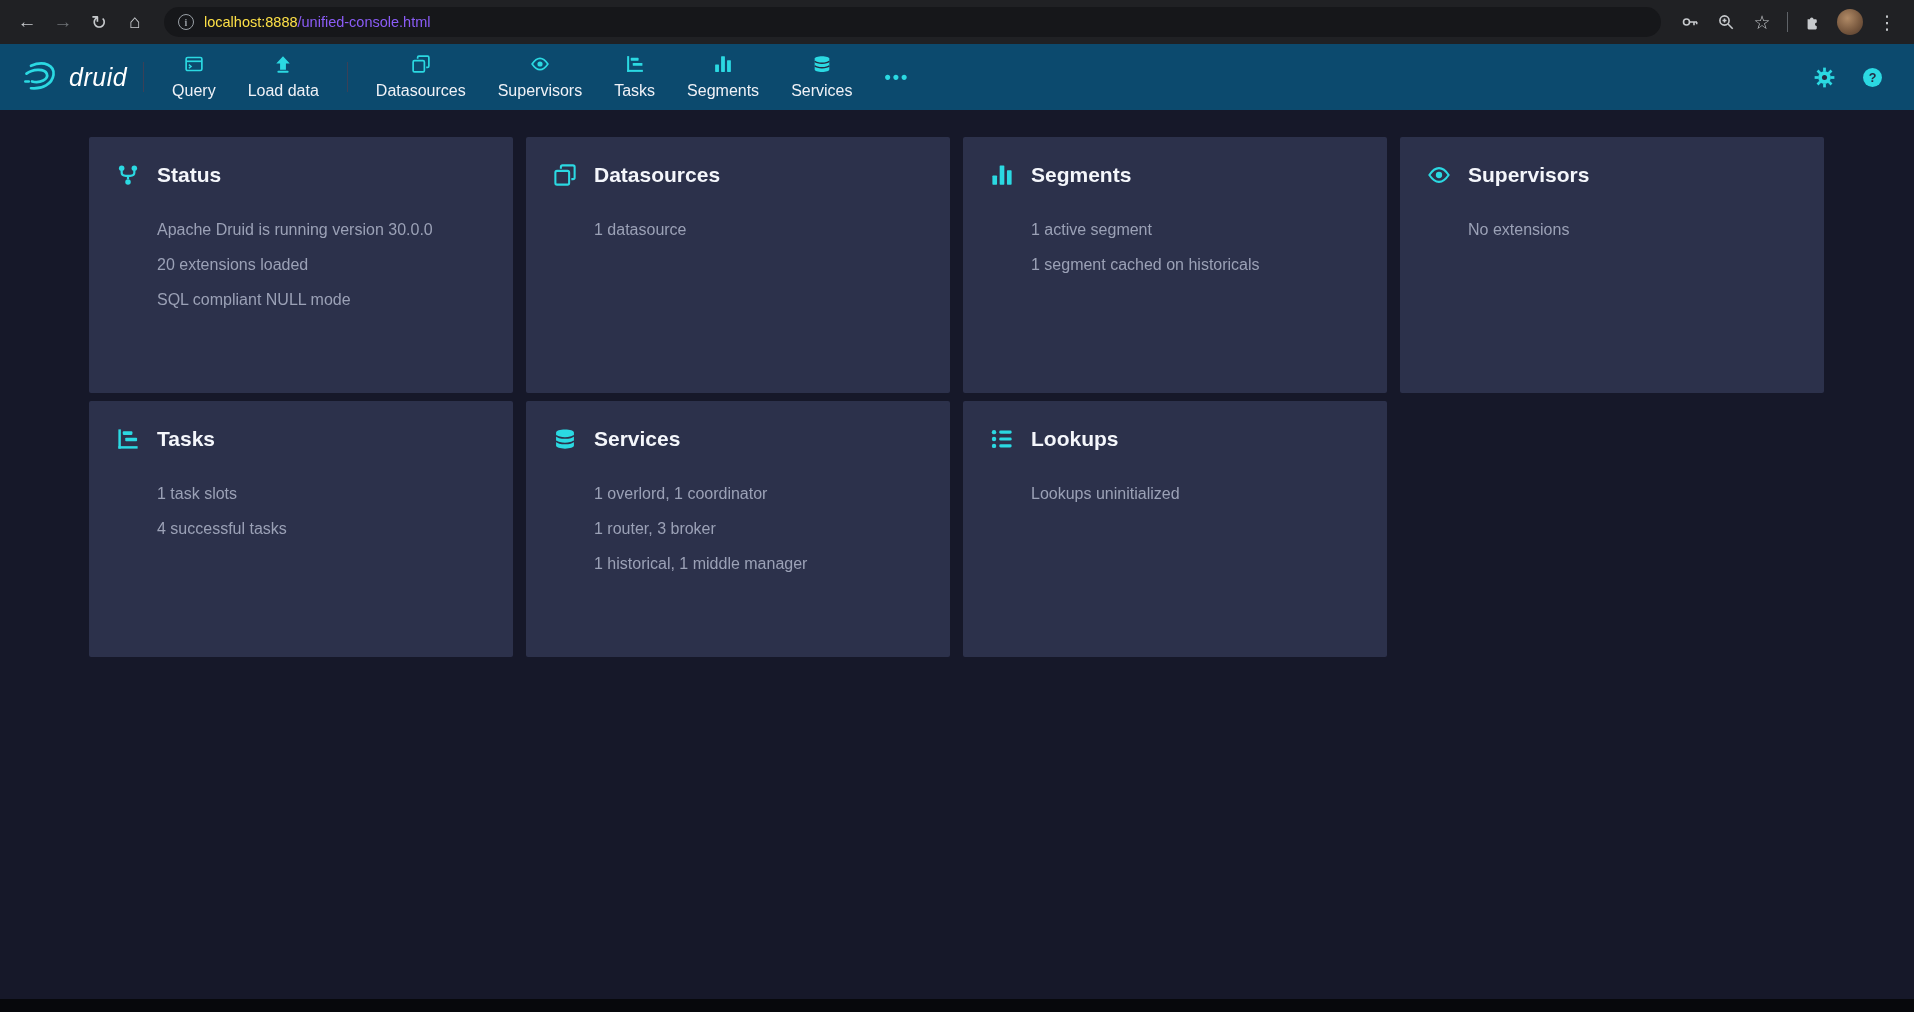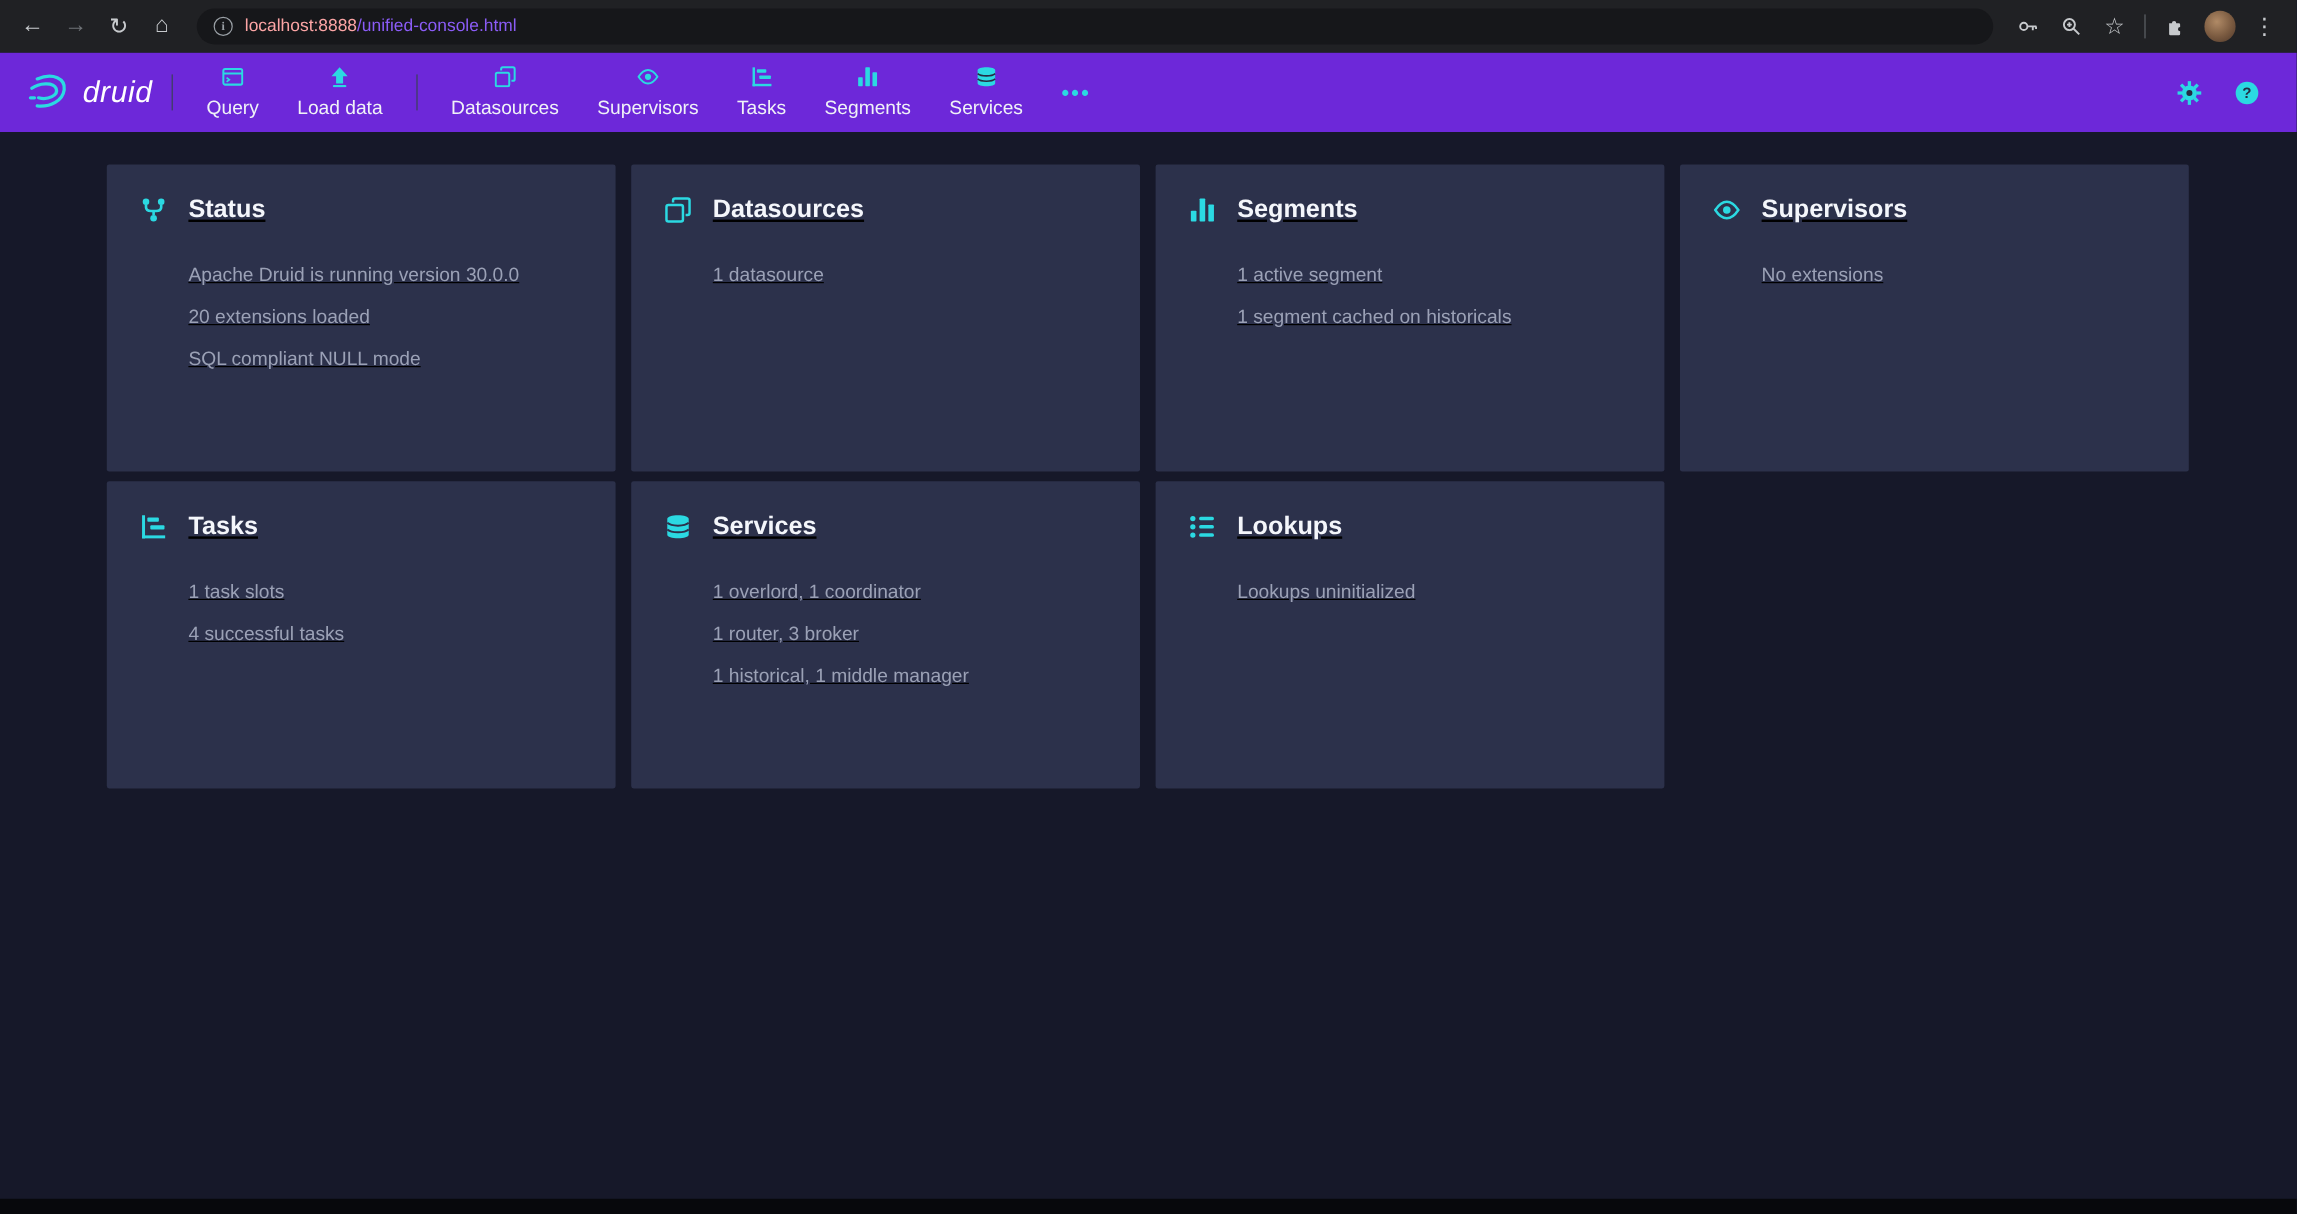--- a/index.html
+++ b/index.html
@@ -29,34 +29,34 @@
     display:flex; align-items:center; gap:10px;
     margin:0 10px; padding:0 14px;
     font-size:14.5px; color:#cfd2d6; cursor:text; min-width:0;
   }
   .info-badge {
     width:16px; height:16px; border-radius:50%;
     border:1.5px solid #9aa0a6; color:#9aa0a6;
     font-size:10px; font-weight:bold; font-family:"Liberation Serif", serif;
     display:flex; align-items:center; justify-content:center; flex:0 0 auto;
   }
-  .url-host { color:#fca5a5; white-space:nowrap; }
+  .url-host { color:#fde047; white-space:nowrap; }
   .url-path { color:#8b5cf6; white-space:nowrap; }
   .tb-right { display:flex; align-items:center; gap:2px; flex:0 0 auto; }
   .tb-sep { width:1px; height:20px; background:#5f6368; margin:0 6px; }
   .avatar {
     width:26px; height:26px; border-radius:50%;
     background:radial-gradient(circle at 40% 35%, #b08a66 0%, #7a5a40 55%, #4d372a 100%);
     margin:0 5px; cursor:pointer;
   }
   .tb-btn svg { width:18px; height:18px; display:block; }
 
   
   .navbar {
-    height:66px; background:#6d28d9;
+    height:66px; background:#0c4a6e;
     display:flex; align-items:center;
     padding:0 22px; color:#e6e9f2;
   }
   .brand { display:flex; align-items:center; gap:11px; cursor:pointer; }
   .brand svg { width:36px; height:36px; display:block; }
   .brand-text { font-size:25px; font-style:italic; color:#ffffff; letter-spacing:0.5px; }
   .nav-divider { width:1px; height:30px; background:#3a4158; margin:0 16px; flex:0 0 auto; }
   .nav-btn {
     display:flex; align-items:center; gap:9px;
     padding:10px 12px; border-radius:3px;
@@ -66,21 +66,21 @@
   .nav-group { display:flex; align-items:center; gap:8px; }
   .more-dots { color:var(--accent); font-size:18px; letter-spacing:2px; font-weight:bold; }
   .navbar-right { margin-left:auto; display:flex; align-items:center; gap:8px; }
   .icon-btn {
     width:40px; height:40px; border-radius:3px;
     display:flex; align-items:center; justify-content:center; cursor:pointer;
   }
   .icon-btn svg { width:21px; height:21px; display:block; }
 
   
-  .content { padding:27px 0 0 89px;text-decoration:underline; }
+  .content { padding:27px 0 0 89px; }
   .grid {
     display:grid;
     grid-template-columns:repeat(4, 424px);
     column-gap:13px; row-gap:8px;
   }
   .card {
     width:424px; height:256px;
     background:#2c314b; border-radius:2px;
     padding:26px 28px; cursor:pointer;
     --icon-bg:#2c314b;

